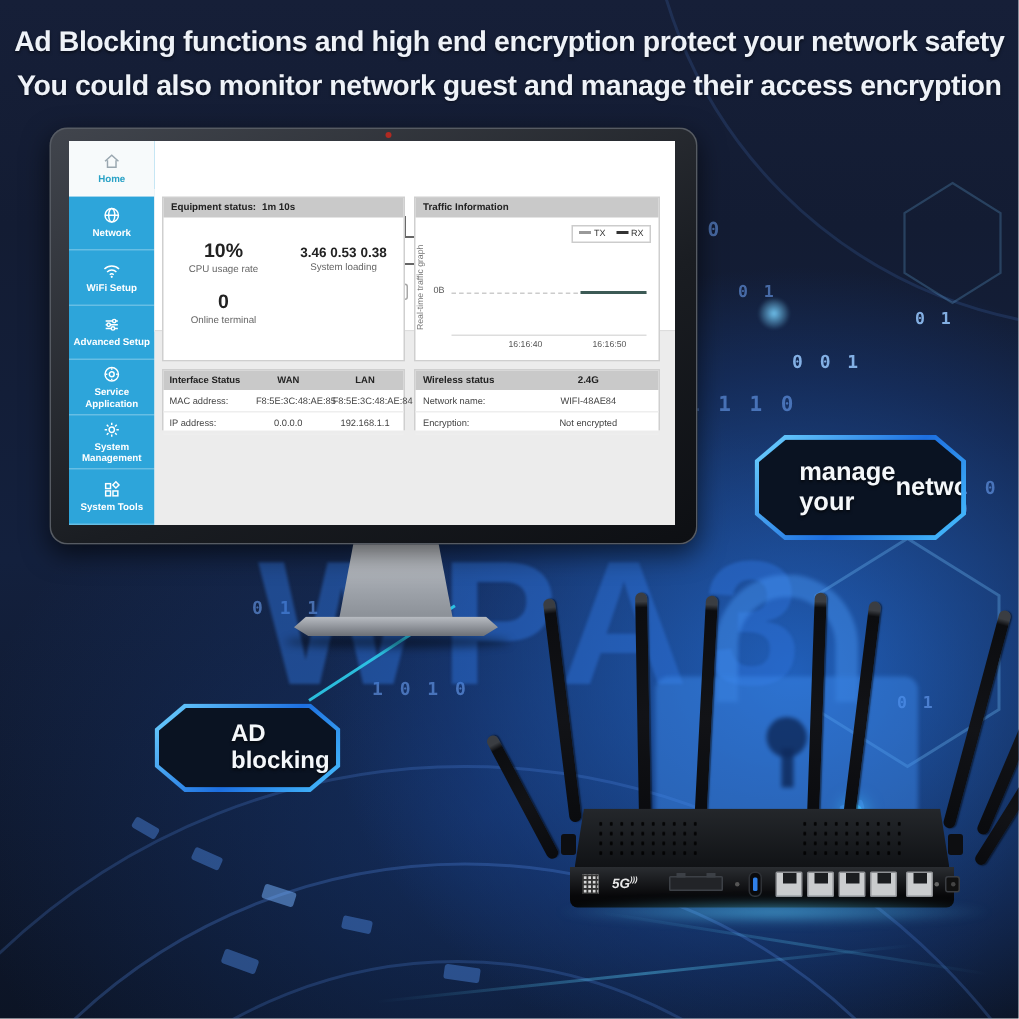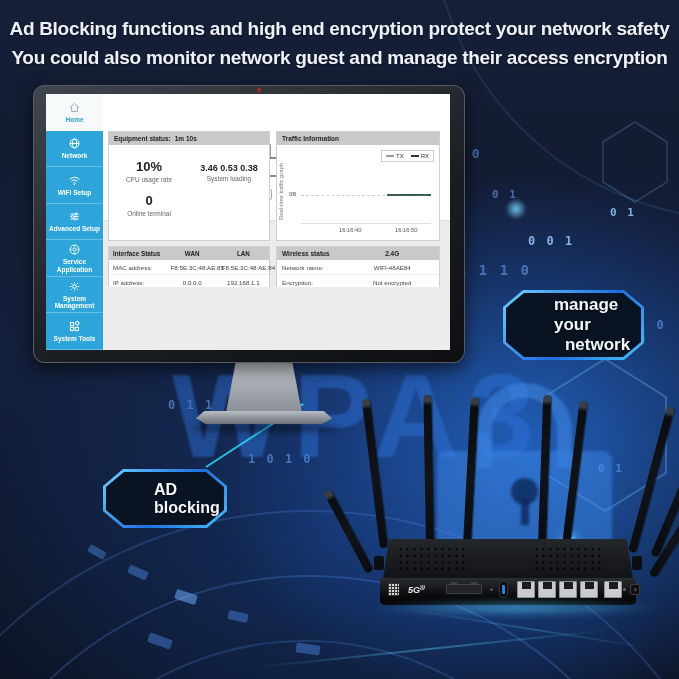--- a/index.html
+++ b/index.html
@@ -97,21 +97,21 @@
   .stand-base { position:absolute; left:196px; top:411px; width:136px; height:13px; z-index:4;
     background:linear-gradient(180deg,#b9bdc3,#6c7077);
     clip-path:polygon(6% 0, 94% 0, 100% 55%, 93% 100%, 7% 100%, 0 55%); }
   .stand-shadow { position:absolute; left:190px; top:424px; width:150px; height:8px; border-radius:50%; background:rgba(0,0,0,.45); filter:blur(3px); z-index:3; }
 
   
   .badge { position:absolute; z-index:8; clip-path:polygon(20px 0, calc(100% - 20px) 0, 100% 17px, 100% calc(100% - 17px), calc(100% - 20px) 100%, 20px 100%, 0 calc(100% - 17px), 0 17px);
     background:linear-gradient(135deg,#6fd4ff,#1d6fe0 55%,#49c2ff); padding:3px; }
   .badge-inner { width:100%; height:100%; background:#0a1322;
     clip-path:polygon(18px 0, calc(100% - 18px) 0, 100% 15px, 100% calc(100% - 15px), calc(100% - 18px) 100%, 18px 100%, 0 calc(100% - 15px), 0 15px);
-    display:flex; flex-direction:column; align-items:center; justify-content:center;padding-left:48px; }
+    display:flex; flex-direction:row; align-items:center; justify-content:center;padding-left:48px; }
   .badge-inner div { color:#f4f7fa; font-weight:bold; text-shadow:0 1px 2px rgba(0,0,0,.6); }
   .badge.manage { left:503px; top:290px; width:141px; height:70px; }
   .badge.manage .badge-inner div { font-size:17px; line-height:20px; }
   .badge.adblock { left:91px; top:469px; width:124px; height:59px;margin-left:12px; }
   .badge.adblock .badge-inner div { font-size:16px; }
 
   
   .router { position:absolute; left:0; top:0; width:679px; height:679px; z-index:6; pointer-events:none; }
   .antenna { position:absolute; width:8px; border-radius:4px; background:linear-gradient(180deg,#3a3d42 0 6px, #0c0d10 10px, #121317 55%, #0a0b0e); transform-origin:bottom center; box-shadow:1px 0 1px rgba(0,0,0,.5); }
   .r-top { position:absolute; left:383px; top:539px; width:250px; height:40px;

